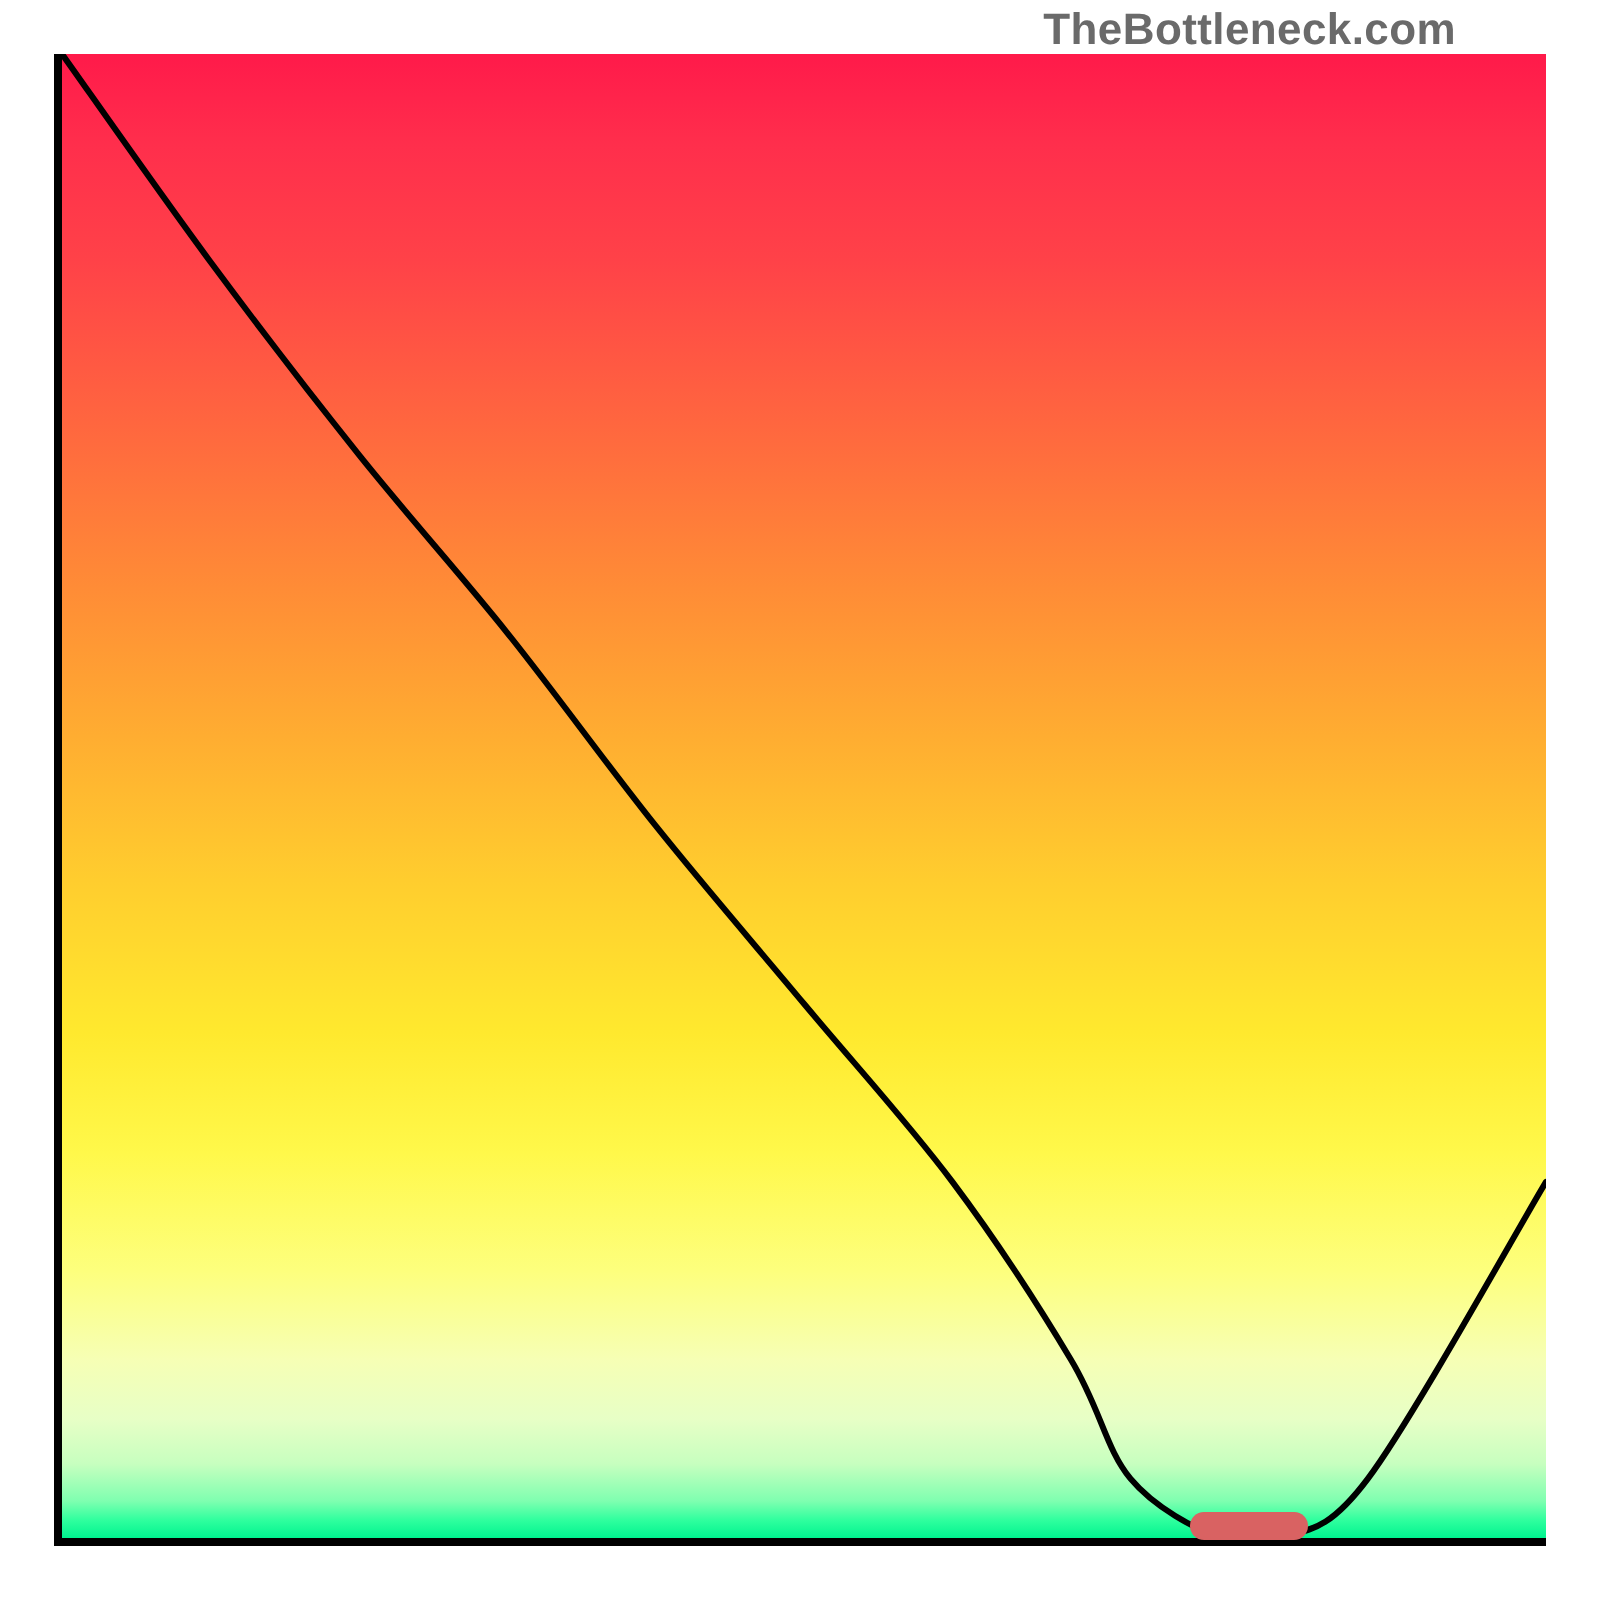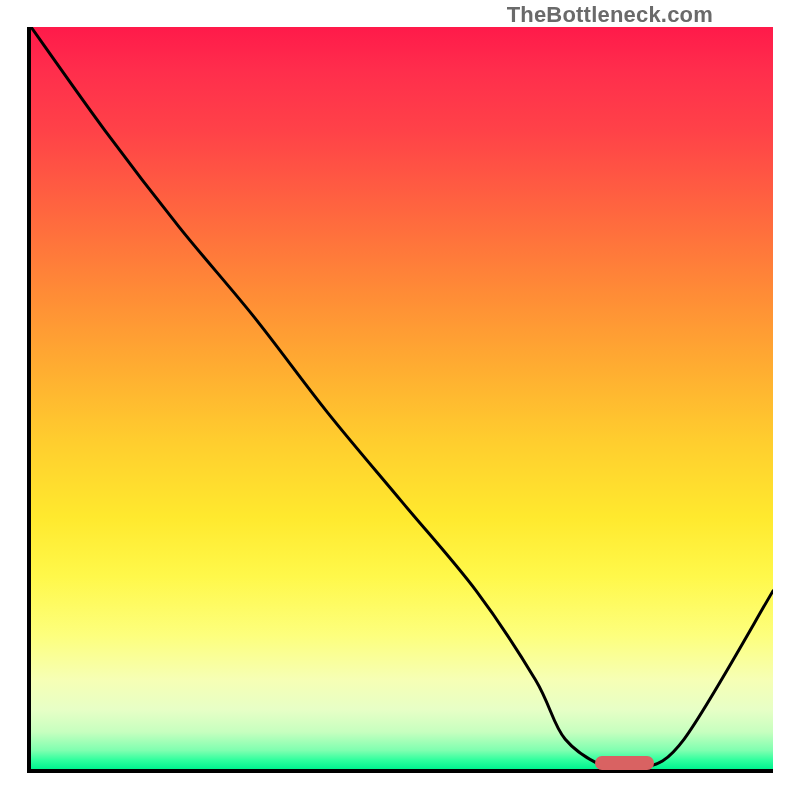--- a/index.html
+++ b/index.html
@@ -7,20 +7,21 @@
     padding: 0;
     width: 800px;
     height: 800px;
     background: #ffffff;
     font-family: Arial, Helvetica, sans-serif;
   }
   .stage {
     position: relative;
     width: 721px;
     height: 800px;
+    padding-left: 15px;
   }
   .watermark {
     position: absolute;
     top: 2px;
     right: 8px;
     font-size: 22px;
     font-weight: 600;
     color: #6a6a6a;
     letter-spacing: 0.2px;
     user-select: none;

